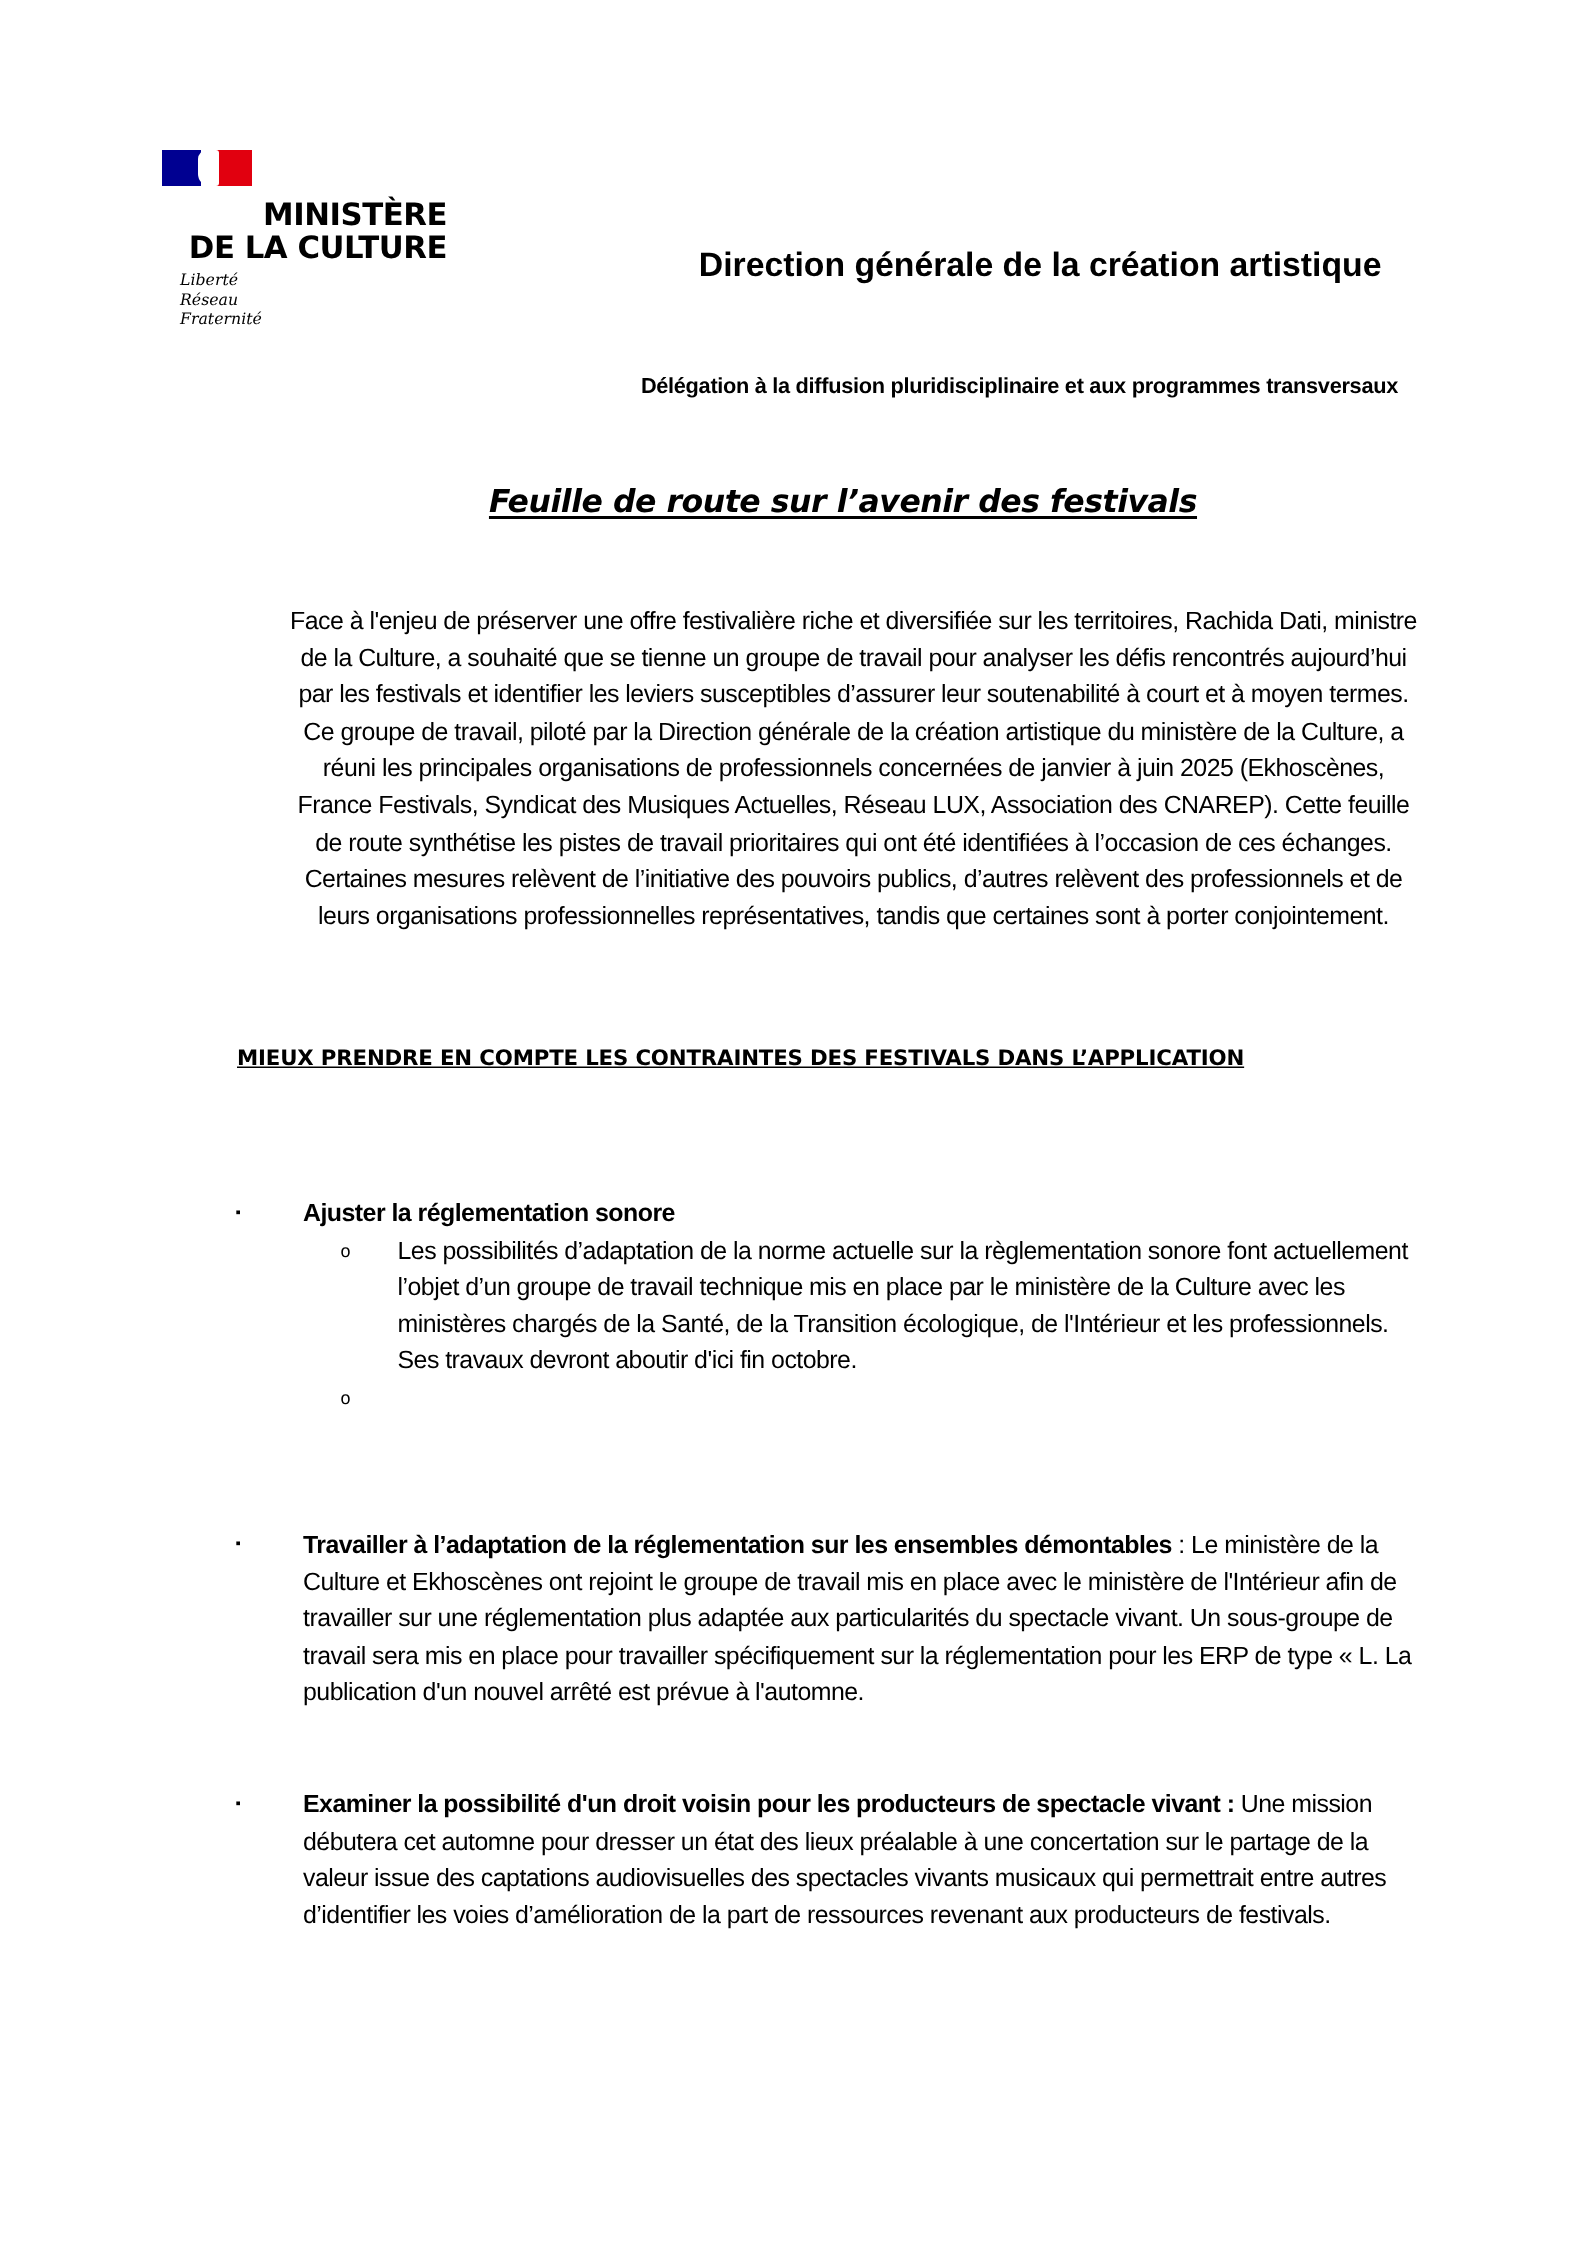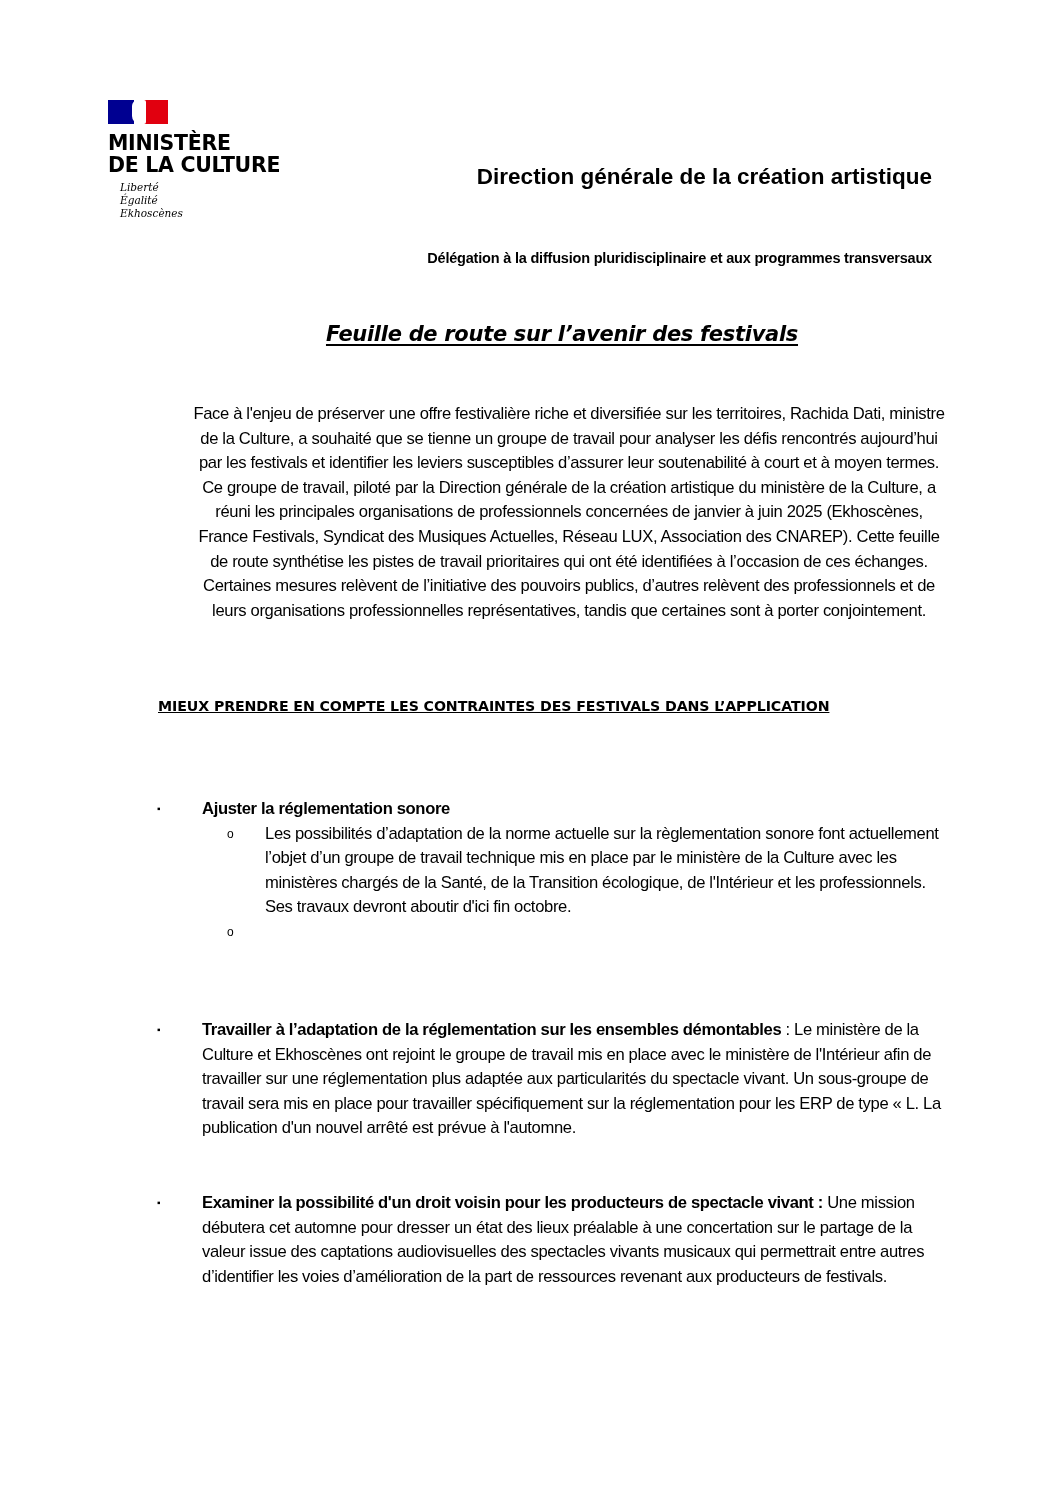--- a/index.html
+++ b/index.html
@@ -2,23 +2,23 @@
 <html><head>
 <meta charset="utf-8">
 <style>
   html, body { margin: 0; padding: 0; background: #ffffff; }
   body { width: 1058px; height: 1497px; position: relative; overflow: hidden; color: #000; }
   .logo { position: absolute; left: 108px; top: 100px; width: 190px; }
   .flag { position: relative; width: 60px; height: 24px; }
   .flag .blue { position: absolute; left: 0; top: 0; width: 26px; height: 24px; background: #000091; }
   .flag .red { position: absolute; left: 34px; top: 0; width: 26px; height: 24px; background: #e1000f; }
   .flag .mid { position: absolute; left: 24px; top: 0; width: 14px; height: 24px; background: #fff; border-radius: 6px 2px 2px 8px; }
-  .logo-name { font-family: "DejaVu Sans", sans-serif; font-weight: bold; font-size: 20.5px; line-height: 22px; margin-top: 8px; letter-spacing: -0.3px; }
+  .logo-name { font-family: "DejaVu Sans", sans-serif; font-weight: bold; font-size: 20.5px; line-height: 22px; margin-top: 8px; letter-spacing: -0.3px; text-align: right; }
   .motto { font-family: "DejaVu Serif", serif; font-style: italic; font-size: 10.5px; line-height: 13px; margin-top: 5px; margin-left: 12px; }
-  .dir-title { position: absolute; right: 126px; top: 163px; width: 500px; text-align: right; font-family: "Liberation Sans", sans-serif; font-weight: bold; font-size: 22.5px; line-height: 28px; }
+  .dir-title { position: absolute; right: 137px; top: 163px; width: 500px; text-align: right; font-family: "Liberation Sans", sans-serif; font-weight: bold; font-size: 22.5px; line-height: 28px; }
   .delegation { position: absolute; right: 126px; top: 228px; text-align: right; font-family: "Liberation Sans", sans-serif; font-weight: bold; font-size: 14.5px; white-space: nowrap; letter-spacing: -0.2px; margin-top: 22px; }
   .doc-title { position: absolute; left: 0; width: 1124px; top: 322px; text-align: center; font-family: "DejaVu Sans", sans-serif; font-weight: bold; font-style: italic; font-size: 21px; text-decoration: underline; text-decoration-thickness: 2px; text-underline-offset: 3px; letter-spacing: -0.3px; }
   .body-text { font-family: "Liberation Sans", sans-serif; font-size: 16.6px; line-height: 24.6px; letter-spacing: -0.35px; }
   .intro { position: absolute; left: 189px; top: 402px; width: 760px; text-align: center; }
   .section-heading { position: absolute; left: 158px; top: 694px; width: 790px; font-family: "DejaVu Sans", sans-serif; font-weight: bold; font-size: 14.2px; line-height: 24.5px; text-decoration: underline; letter-spacing: -0.1px; }
   .section-heading .line2 { display: block; padding-left: 31px; }
   .bullet { position: absolute; left: 157px; width: 790px; }
   .bullet .marker { position: absolute; left: 0; top: 0; font-size: 10px; line-height: 24.6px; }
   .bullet .content { margin-left: 45px; }
   .bold { font-weight: bold; }
@@ -37,22 +37,22 @@
     <div class="blue"></div>
       <div class="red"></div>
       <div class="mid"></div>
   </div>
   <div class="logo-name">
     <div>MINISTÈRE</div>
     <div>DE LA CULTURE</div>
   </div>
   <div class="motto">
     <div>Liberté</div>
-    <div>Égalité</div>
-    <div>Ekhoscènes</div>
+    <div>Réseau</div>
+    <div>Fraternité</div>
   </div>
 </div>
 
 <div class="dir-title">Direction générale de la création artistique</div>
 <div class="delegation">Délégation à la diffusion pluridisciplinaire et aux programmes transversaux</div>
 
 <div class="doc-title">Feuille de route sur l’avenir des festivals</div>
 
 <p class="body-text intro" style="margin:0;">Face à l'enjeu de préserver une offre festivalière riche et diversifiée sur les territoires, Rachida Dati, ministre de la Culture, a souhaité que se tienne un groupe de travail pour analyser les défis rencontrés aujourd’hui par les festivals et identifier les leviers susceptibles d’assurer leur soutenabilité à court et à moyen termes. Ce groupe de travail, piloté par la Direction générale de la création artistique du ministère de la Culture, a réuni les principales organisations de professionnels concernées de janvier à juin 2025 (Ekhoscènes, France Festivals, Syndicat des Musiques Actuelles, Réseau LUX, Association des CNAREP). Cette feuille de route synthétise les pistes de travail prioritaires qui ont été identifiées à l’occasion de ces échanges. Certaines mesures relèvent de l’initiative des pouvoirs publics, d’autres relèvent des professionnels et de leurs organisations professionnelles représentatives, tandis que certaines sont à porter conjointement.</p>
 

